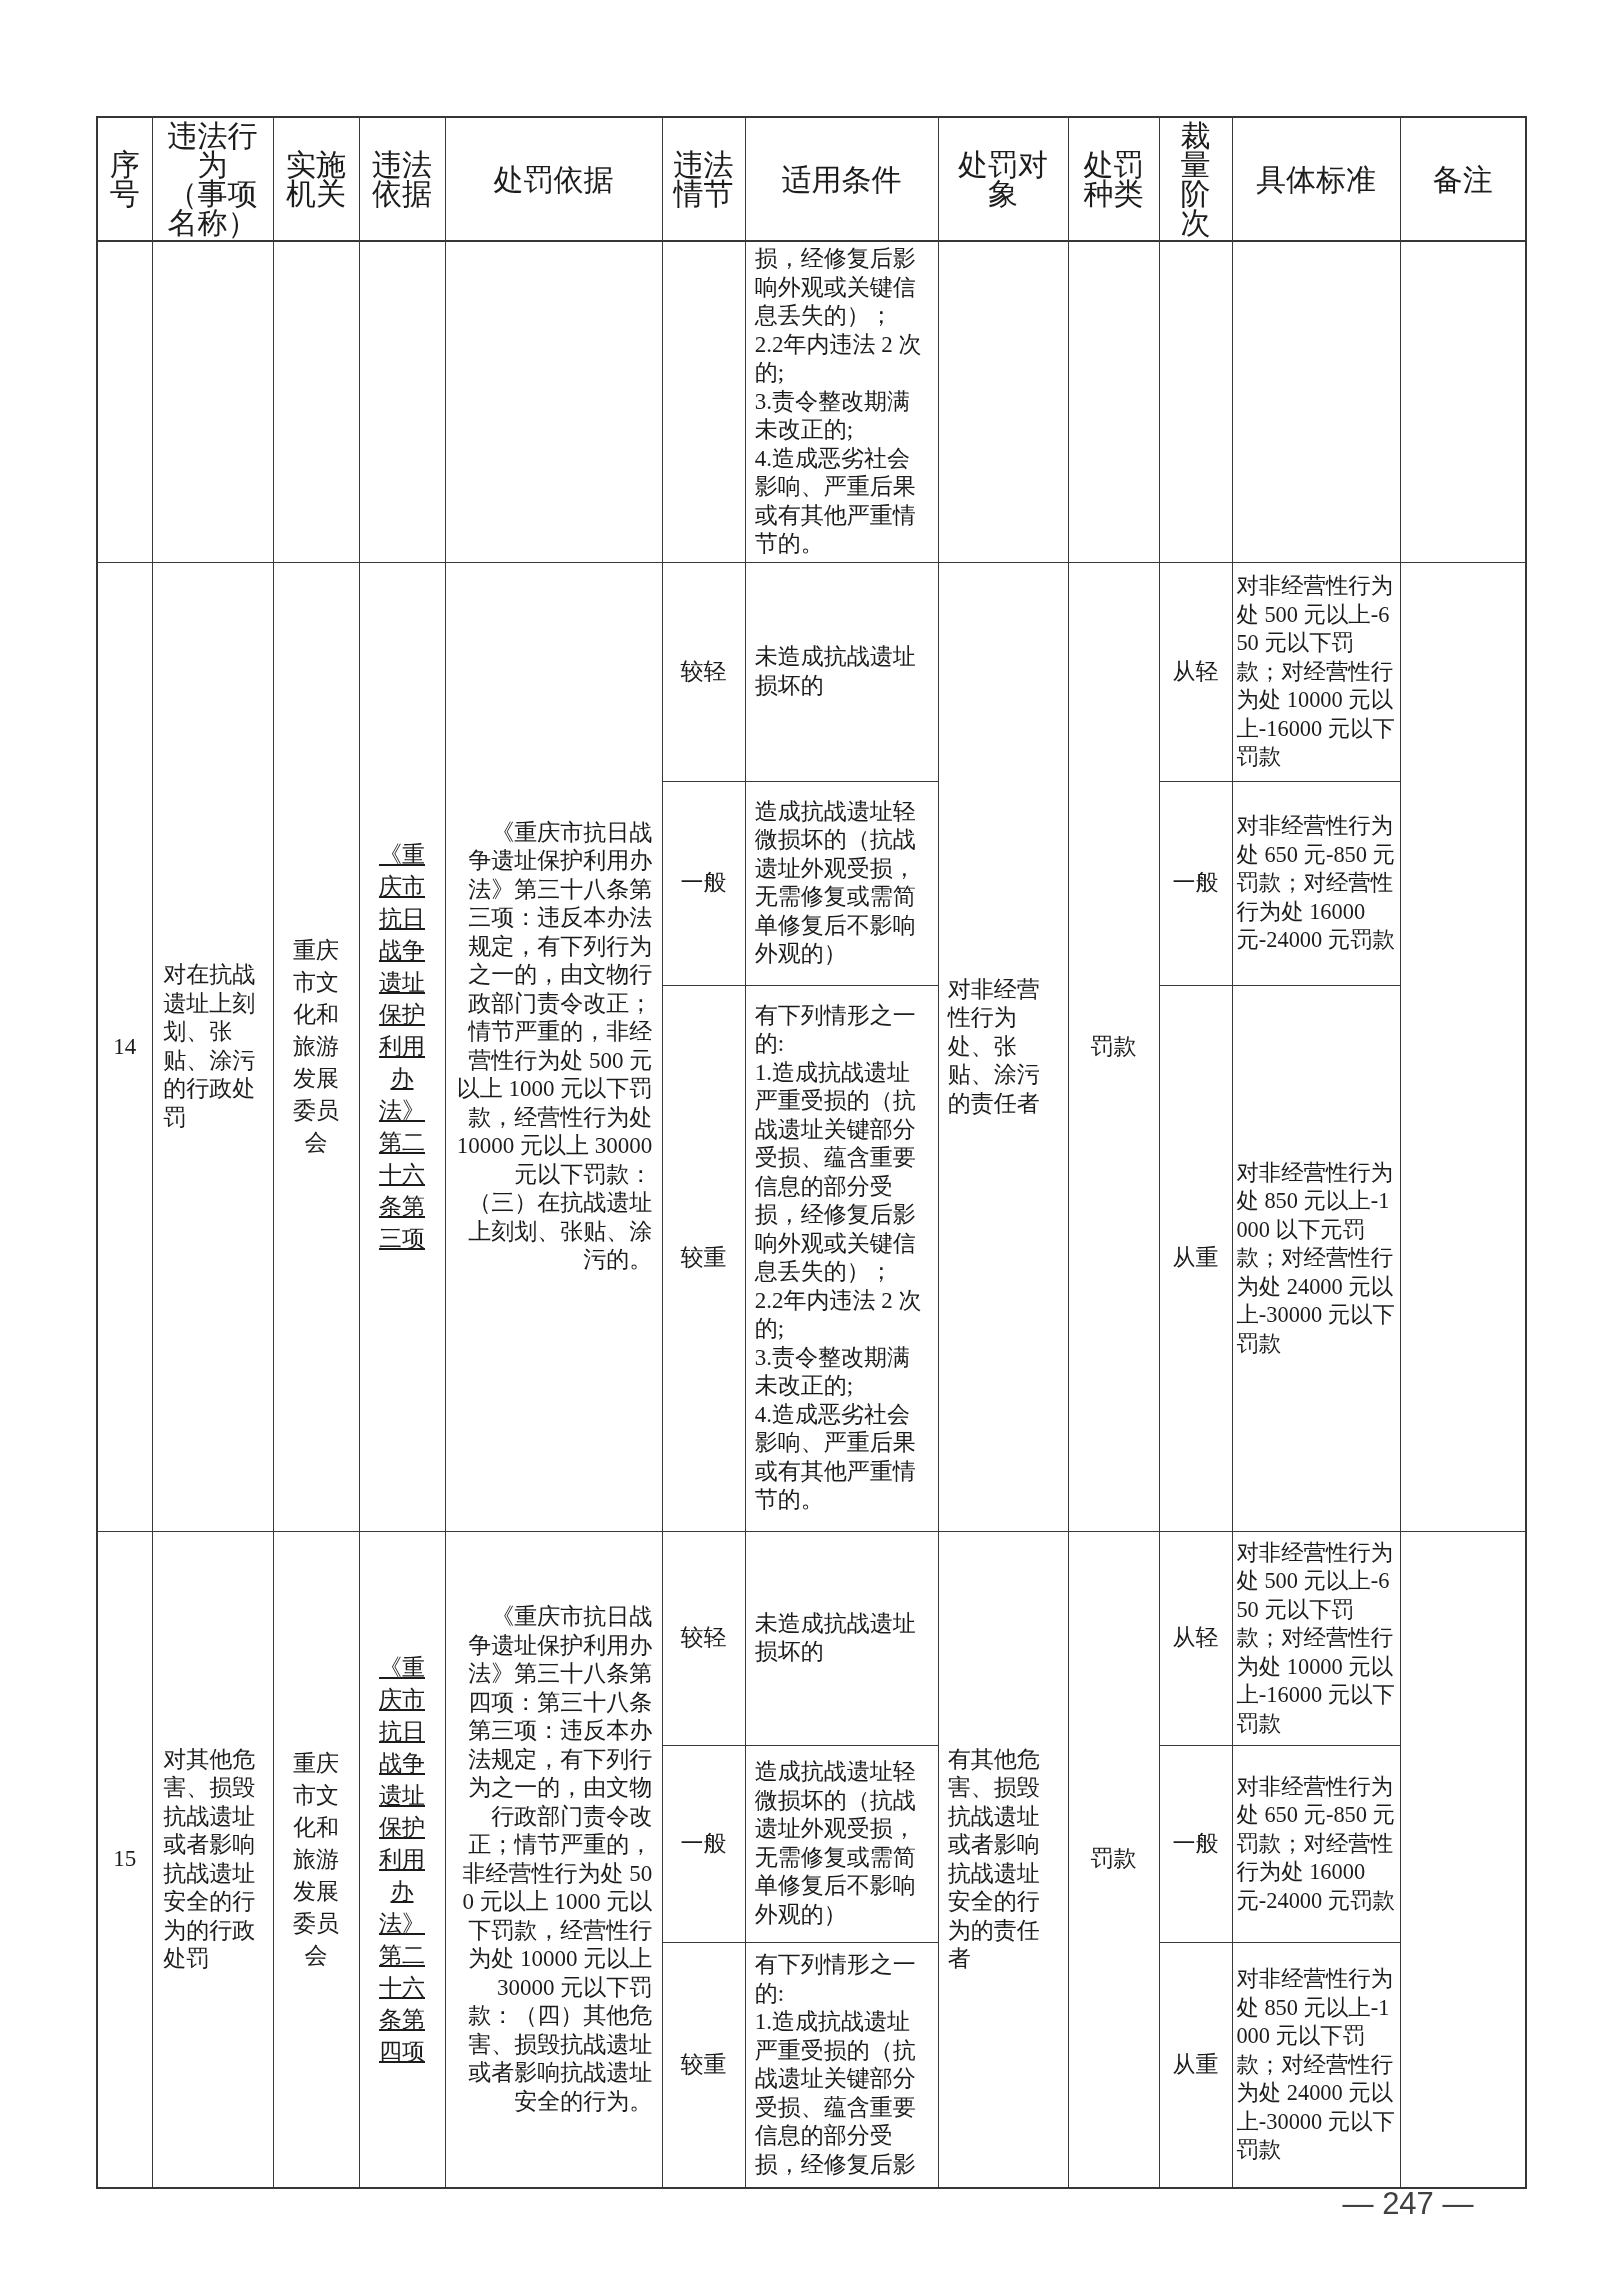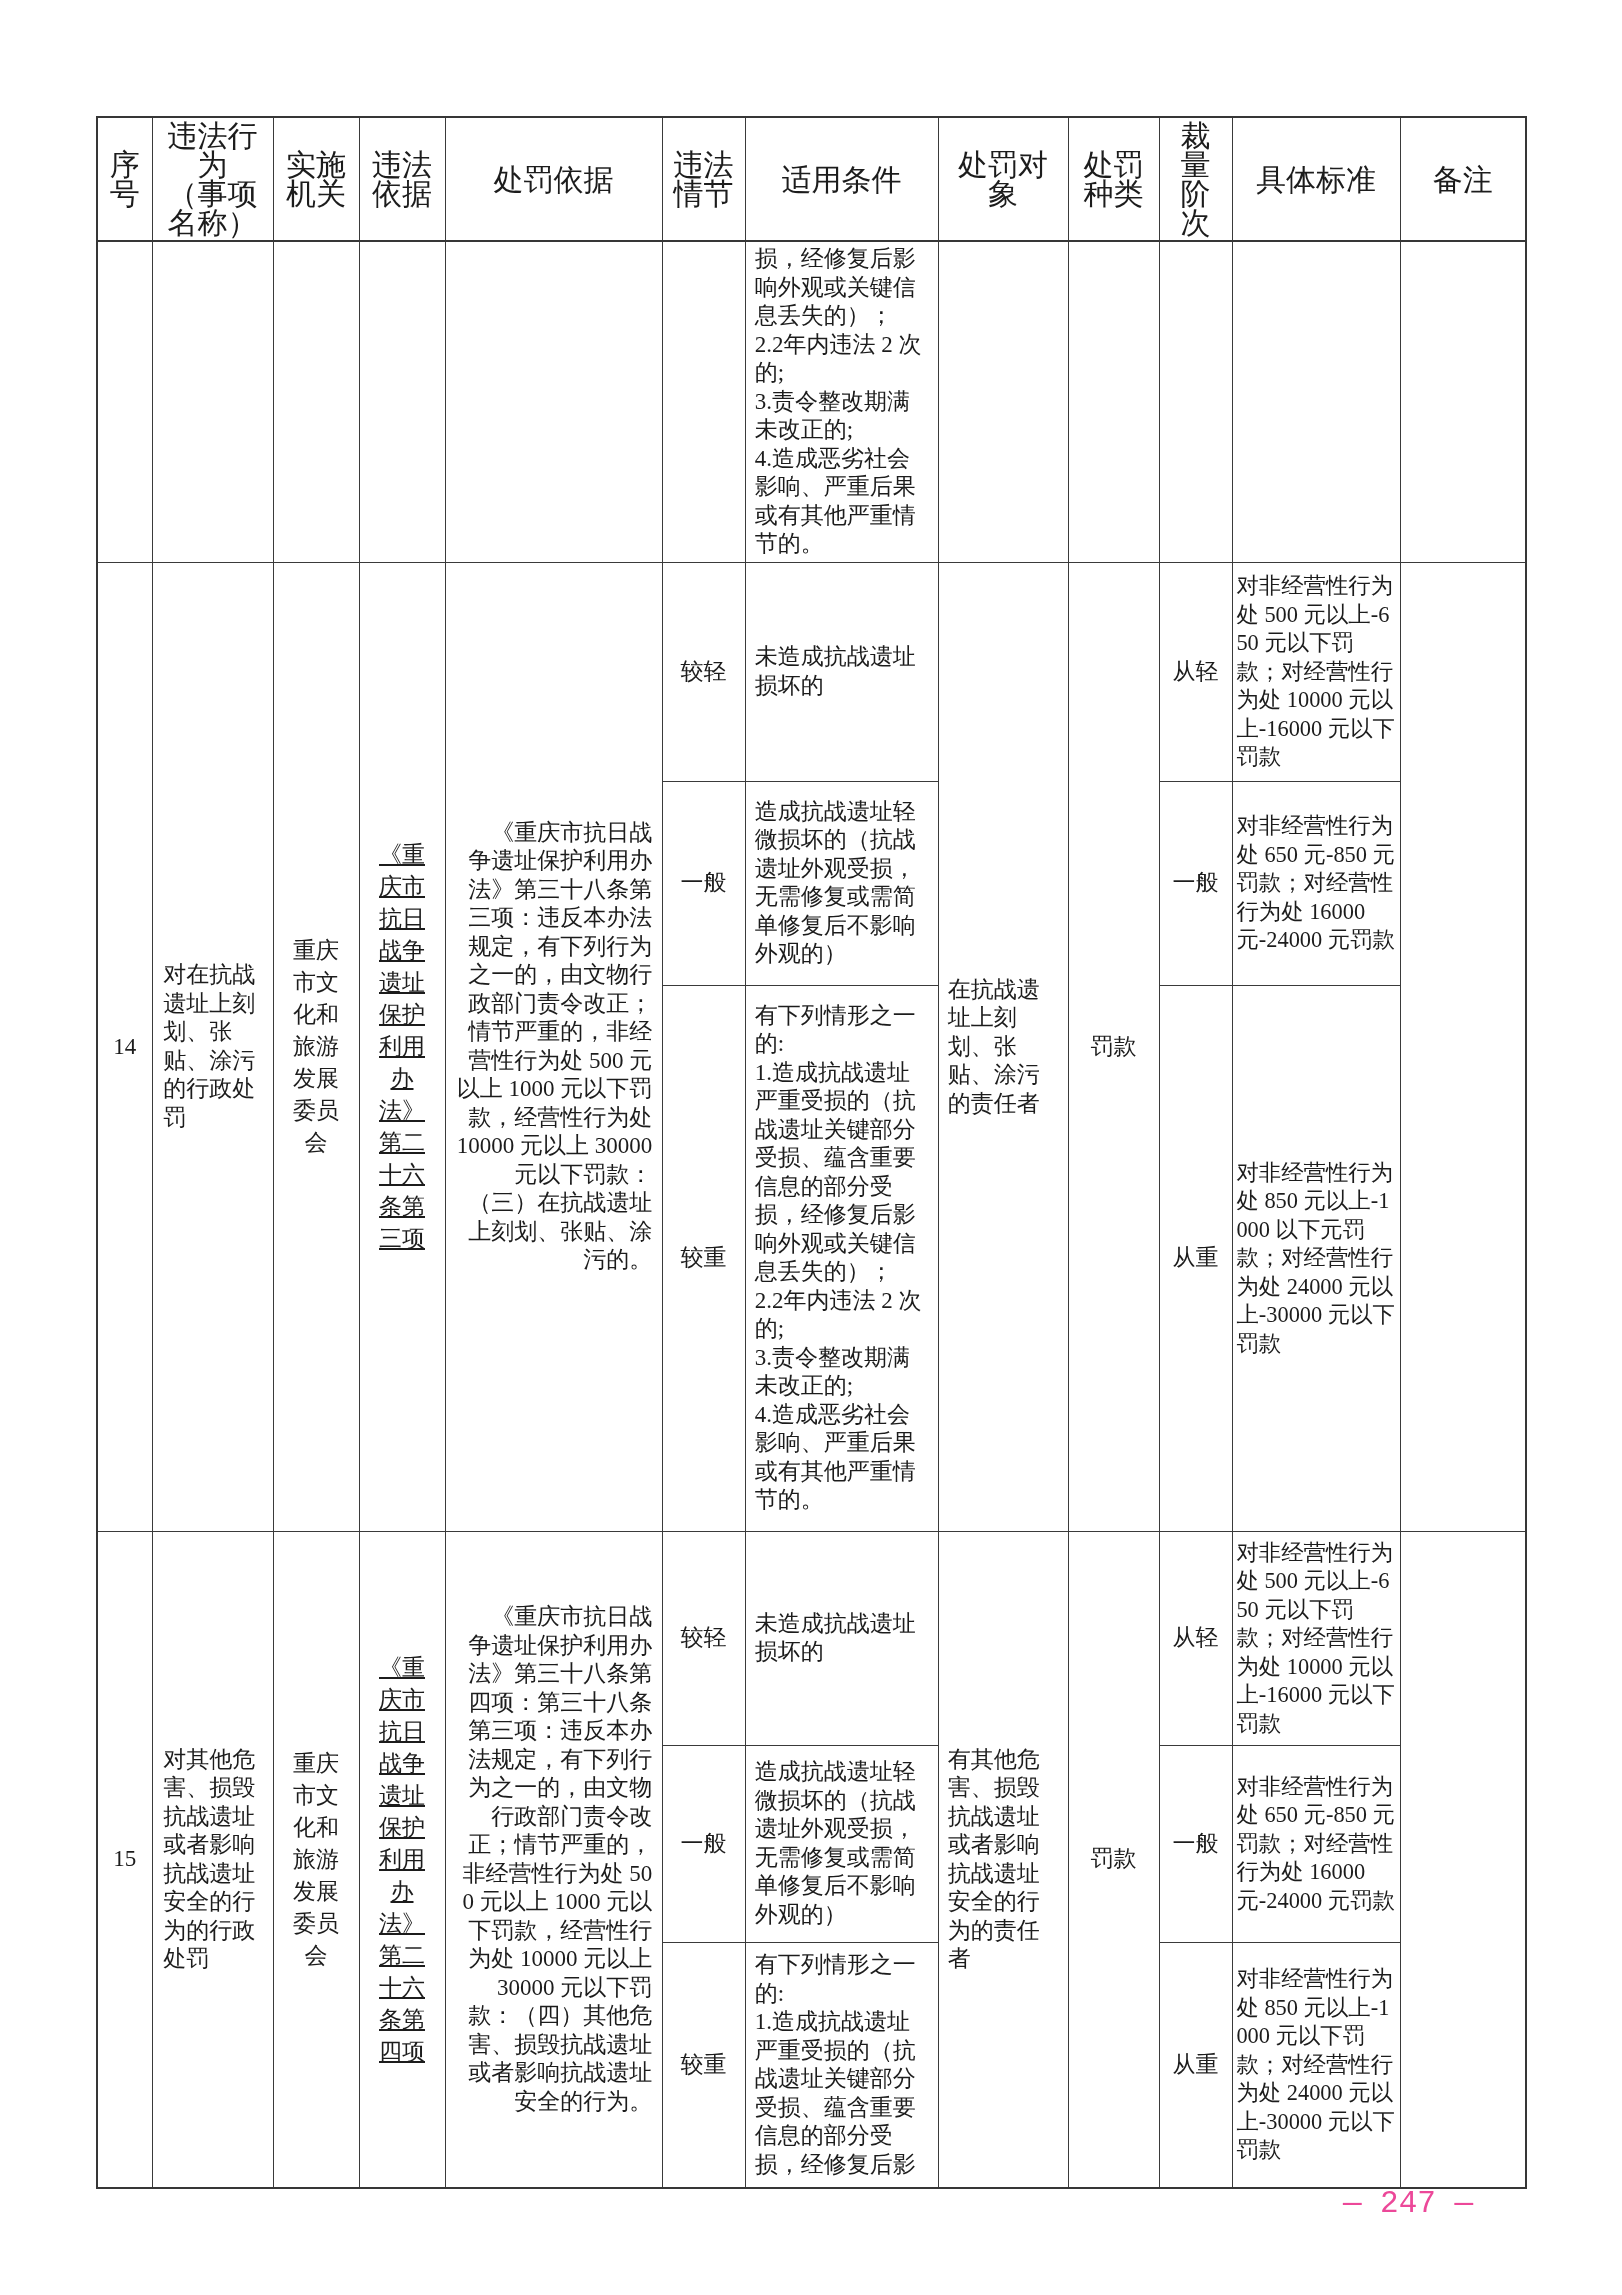--- a/index.html
+++ b/index.html
@@ -38,22 +38,22 @@
   td.c-pbasis{text-align:right;text-indent:23px;}
   td.c-sev{text-align:center;}
   td.c-cond{text-align:left;margin-top:40px;}
   td.c-target{text-align:left;}
   td.c-ptype{text-align:center;}
   td.c-disc{text-align:center;}
   td.c-std{text-align:left;padding:3.1px 3.9px;font-size:22.4px;}
   td.c-remark{}
   .pageno{
     position:absolute;left:1304px;top:2186px;width:208px;
-    text-align:center;font-size:31px;color:#ec4899;
-    font-family:Liberation Mono, monospace;
+    text-align:center;font-size:31px;color:#404040;
+    font-family:Liberation Sans, sans-serif;
   }
 </style>
 </head>
 <body>
 
 <div class="page">
 
   <table class="grid">
     <colgroup>
       <col style="width:55px">
@@ -109,21 +109,21 @@
       </tr>
 
       <tr class="h284">
         <td class="c-serial" rowspan="3">14</td>
         <td class="c-viol" rowspan="3">对在抗战遗址上刻划、张贴、涂污的行政处罚</td>
         <td class="c-agency" rowspan="3">重庆市文化和旅游发展委员会</td>
         <td class="c-basis" rowspan="3">《重庆市抗日战争遗址保护利用办法》第二十六条第三项</td>
         <td class="c-pbasis" rowspan="3">《重庆市抗日战争遗址保护利用办法》第三十八条第三项：违反本办法规定，有下列行为之一的，由文物行政部门责令改正；情节严重的，非经营性行为处 500 元以上 1000 元以下罚款，经营性行为处 10000 元以上 30000 元以下罚款：（三）在抗战遗址上刻划、张贴、涂污的。</td>
         <td class="c-sev">较轻</td>
         <td class="c-cond">未造成抗战遗址损坏的</td>
-        <td class="c-target" rowspan="3">在抗战遗址上刻划、张贴、涂污的责任者</td>
+        <td class="c-target" rowspan="3">对非经营性行为处、张贴、涂污的责任者</td>
         <td class="c-ptype" rowspan="3">罚款</td>
         <td class="c-disc">从轻</td>
         <td class="c-std">对非经营性行为处 500 元以上-650 元以下罚款；对经营性行为处 10000 元以上-16000 元以下罚款</td>
         <td class="c-remark" rowspan="3"></td>
       </tr>
 
       <tr class="h265">
         <td class="c-sev">一般</td>
         <td class="c-cond">造成抗战遗址轻微损坏的（抗战遗址外观受损，无需修复或需简单修复后不影响外观的）</td>
         <td class="c-disc">一般</td>

